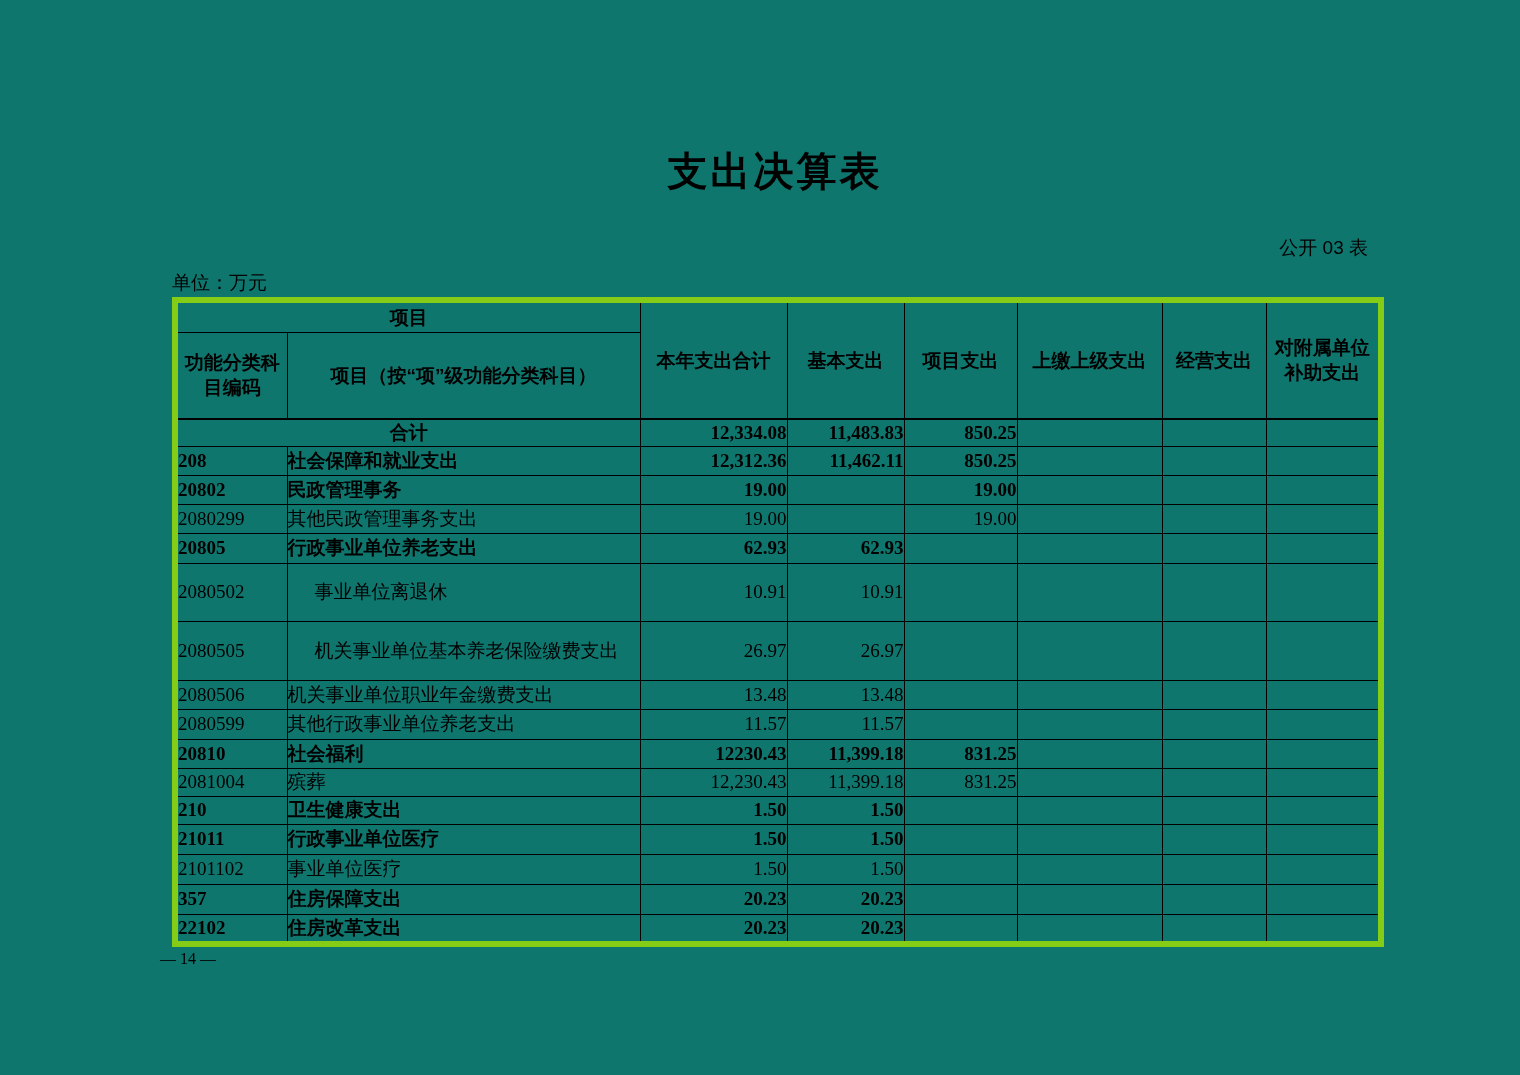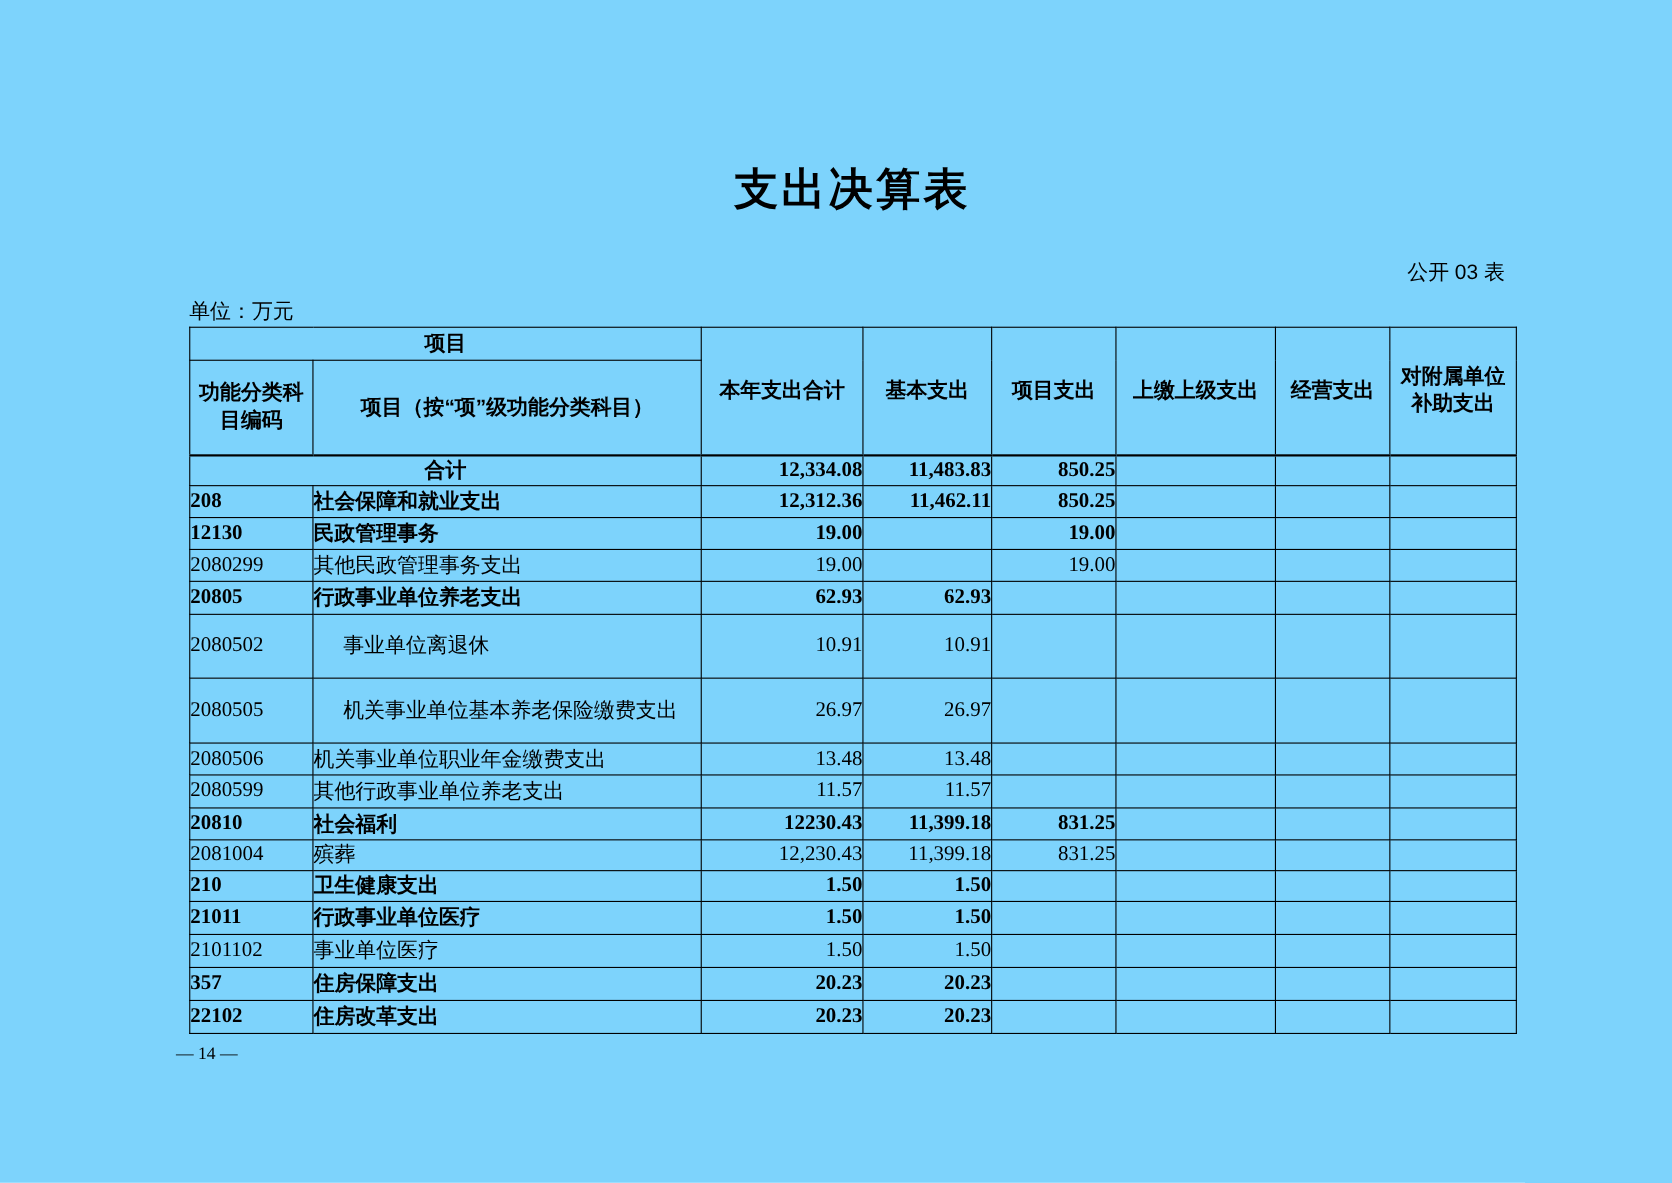--- a/index.html
+++ b/index.html
@@ -1,40 +1,40 @@
 <!DOCTYPE html>
 <html><head>
 <meta charset="utf-8">
 <style>
   html,body{margin:0;padding:0;}
   body{
     width:1520px;height:1075px;position:relative;background:#ffffff;color:#000;
     font-family:"Liberation Sans","DejaVu Sans",sans-serif;
     -webkit-font-smoothing:antialiased;
   }
-  .page{position:absolute;inset:0;background:#7dd3fc;}
+  .page{position:absolute;inset:0;background:#0f766e;}
 
   .doc-title{
     position:absolute;left:172px;top:144px;width:1206px;
     text-align:center;font-size:40px;font-weight:bold;letter-spacing:3px;
   }
   .form-code{
     position:absolute;left:172px;top:235px;width:1196px;
     text-align:right;font-size:19px;
   }
   .caption-row{
     position:absolute;left:172px;top:266px;width:1206px;height:30px;
     display:flex;justify-content:space-between;align-items:flex-end;
     font-size:19px;box-sizing:border-box;
   }
 
   .table-wrap{position:absolute;left:172px;top:297px;}
   table.fin{
     border-collapse:collapse;table-layout:fixed;width:1206px;
-    border:1px solid #84cc16;
+    border:6px solid #84cc16;
   }
   table.fin th, table.fin td{
     border:1px solid #000;padding:0;overflow:hidden;vertical-align:middle;
     box-sizing:border-box;
   }
   table.fin th{
     font-weight:bold;font-size:19px;text-align:center;line-height:1.32;
     padding:2px 6px;
   }
   .hdr-row1 th{height:27px;padding:0 4px;}
@@ -114,21 +114,21 @@
             <td class="row-code">208</td>
             <td class="row-name">社会保障和就业支出</td>
             <td class="num">12,312.36</td>
             <td class="num">11,462.11</td>
             <td class="num">850.25</td>
             <td class="num"></td>
             <td class="num"></td>
             <td class="num"></td>
           </tr>
           <tr class="bold" style="height: 29px;">
-            <td class="row-code">12130</td>
+            <td class="row-code">20802</td>
             <td class="row-name">民政管理事务</td>
             <td class="num">19.00</td>
             <td class="num"></td>
             <td class="num">19.00</td>
             <td class="num"></td>
             <td class="num"></td>
             <td class="num"></td>
           </tr>
           <tr style="height: 29px;">
             <td class="row-code">2080299</td>

